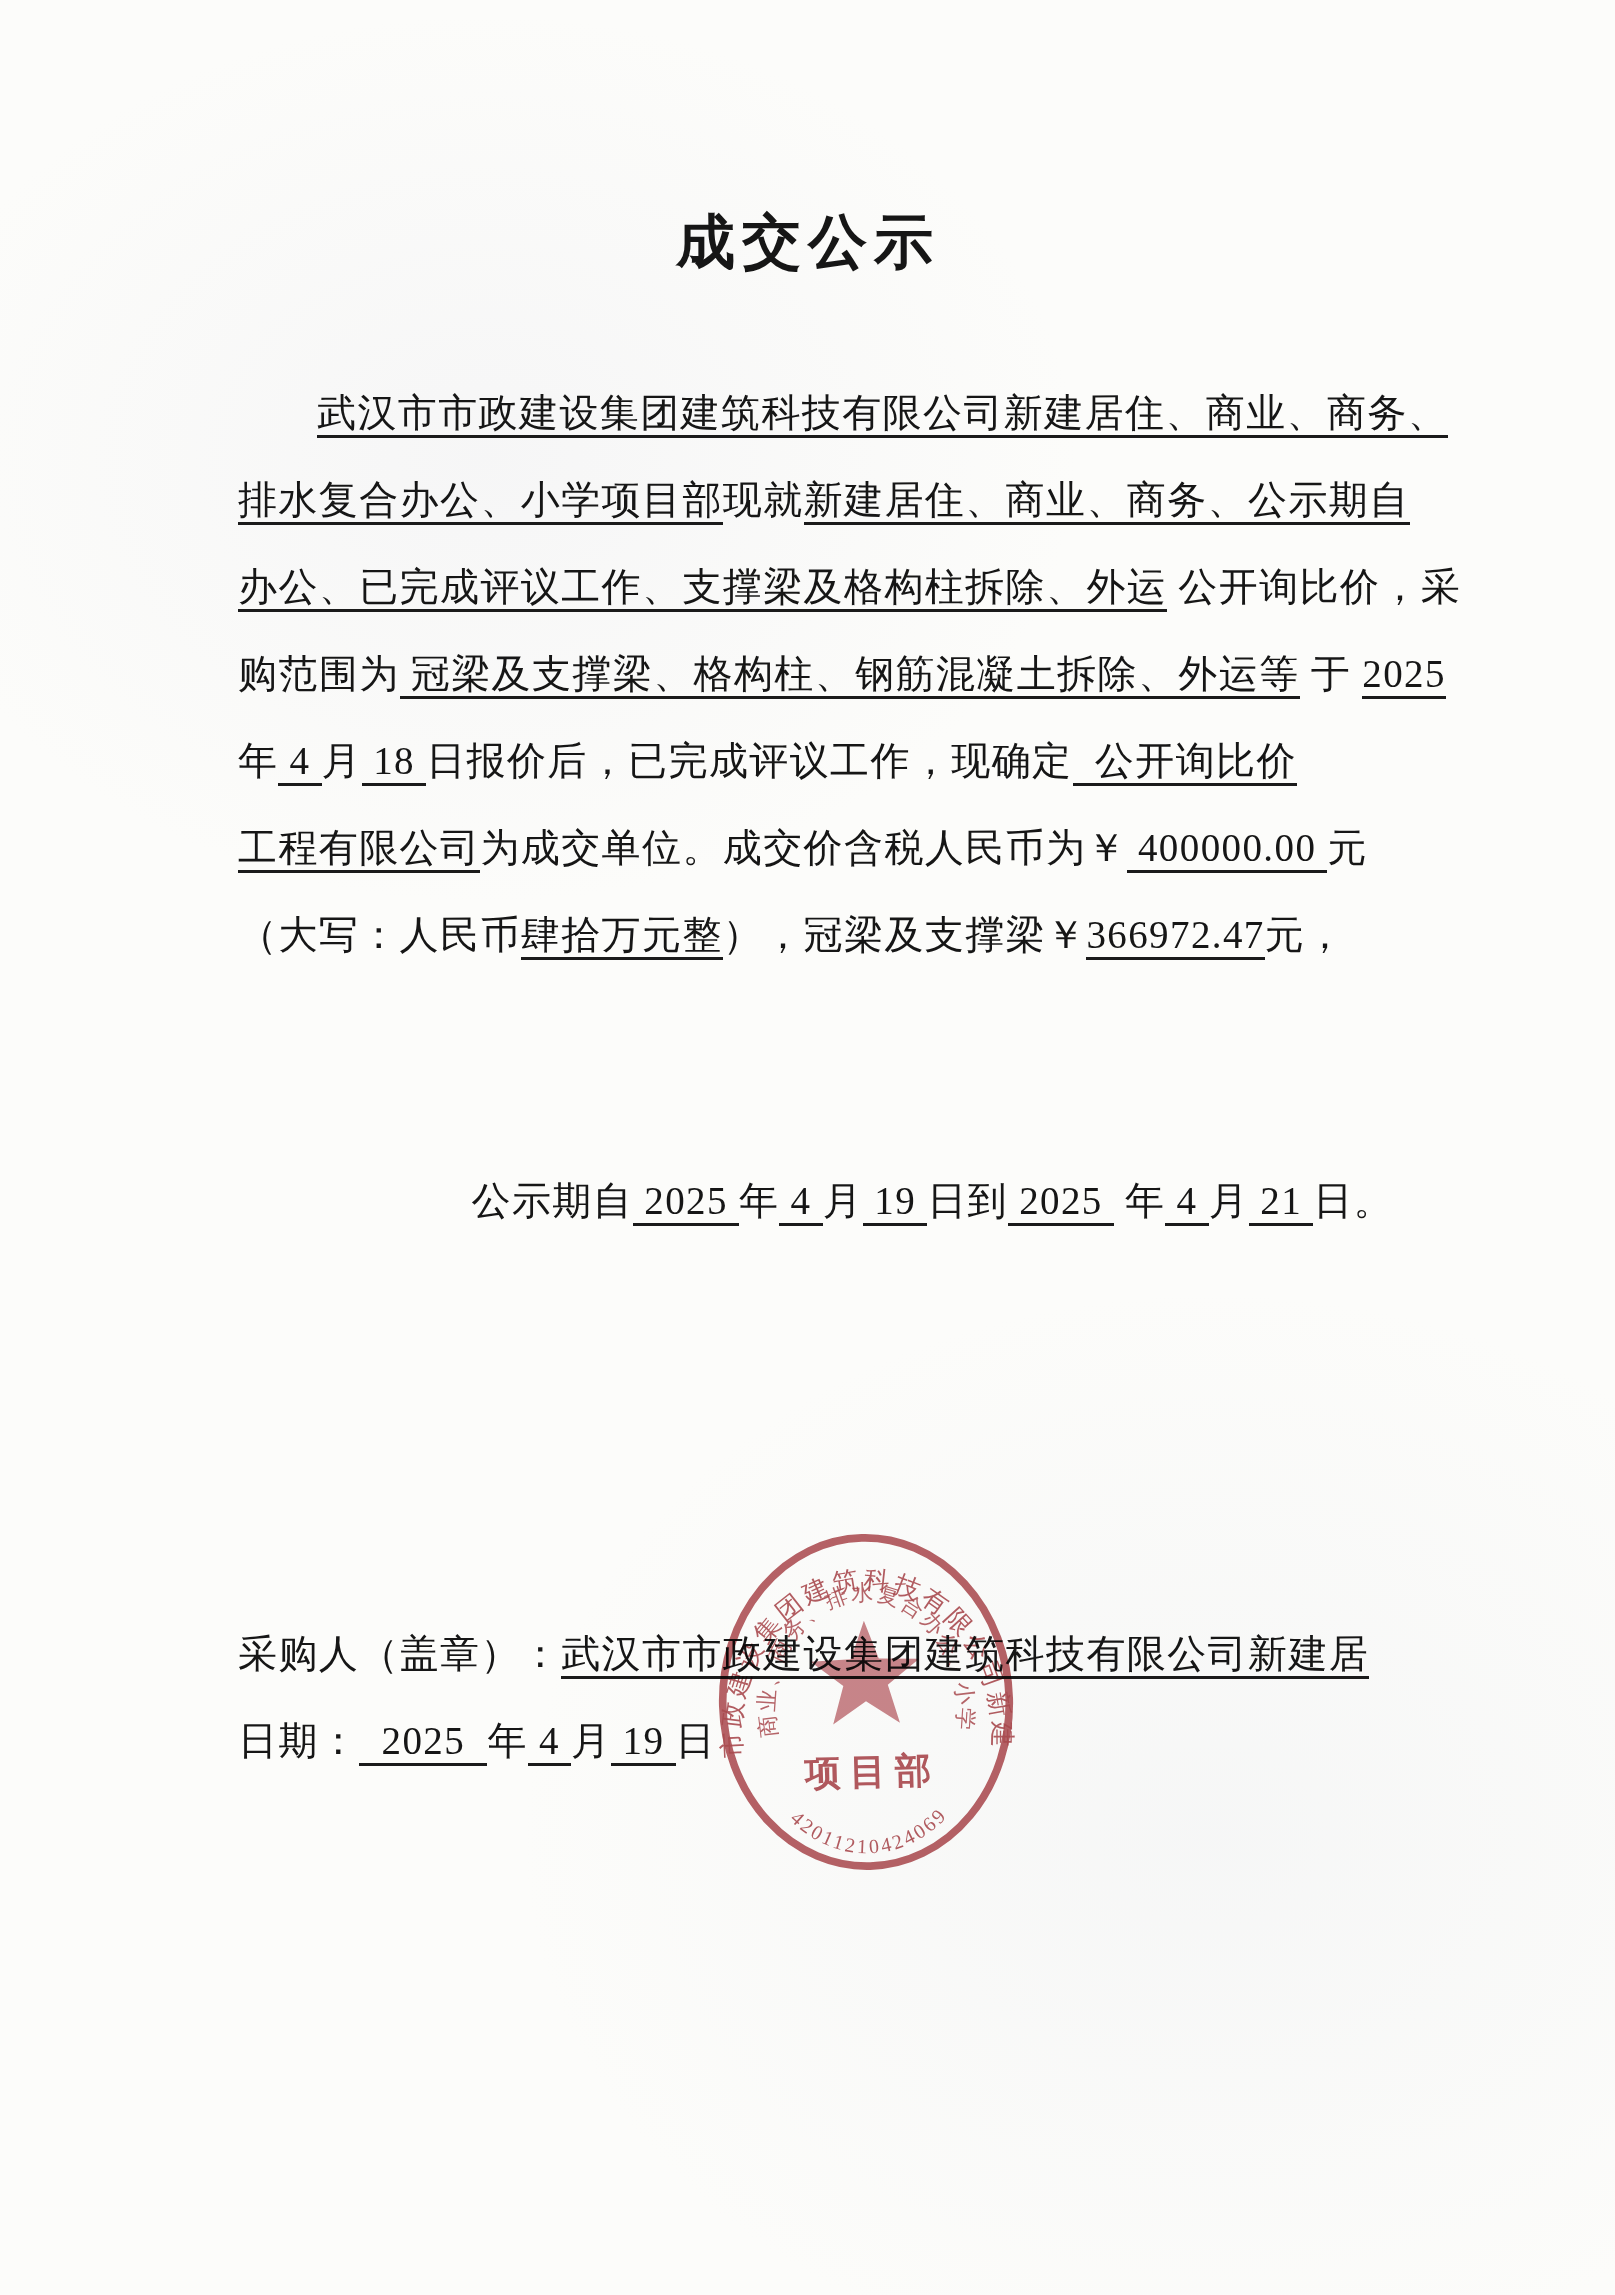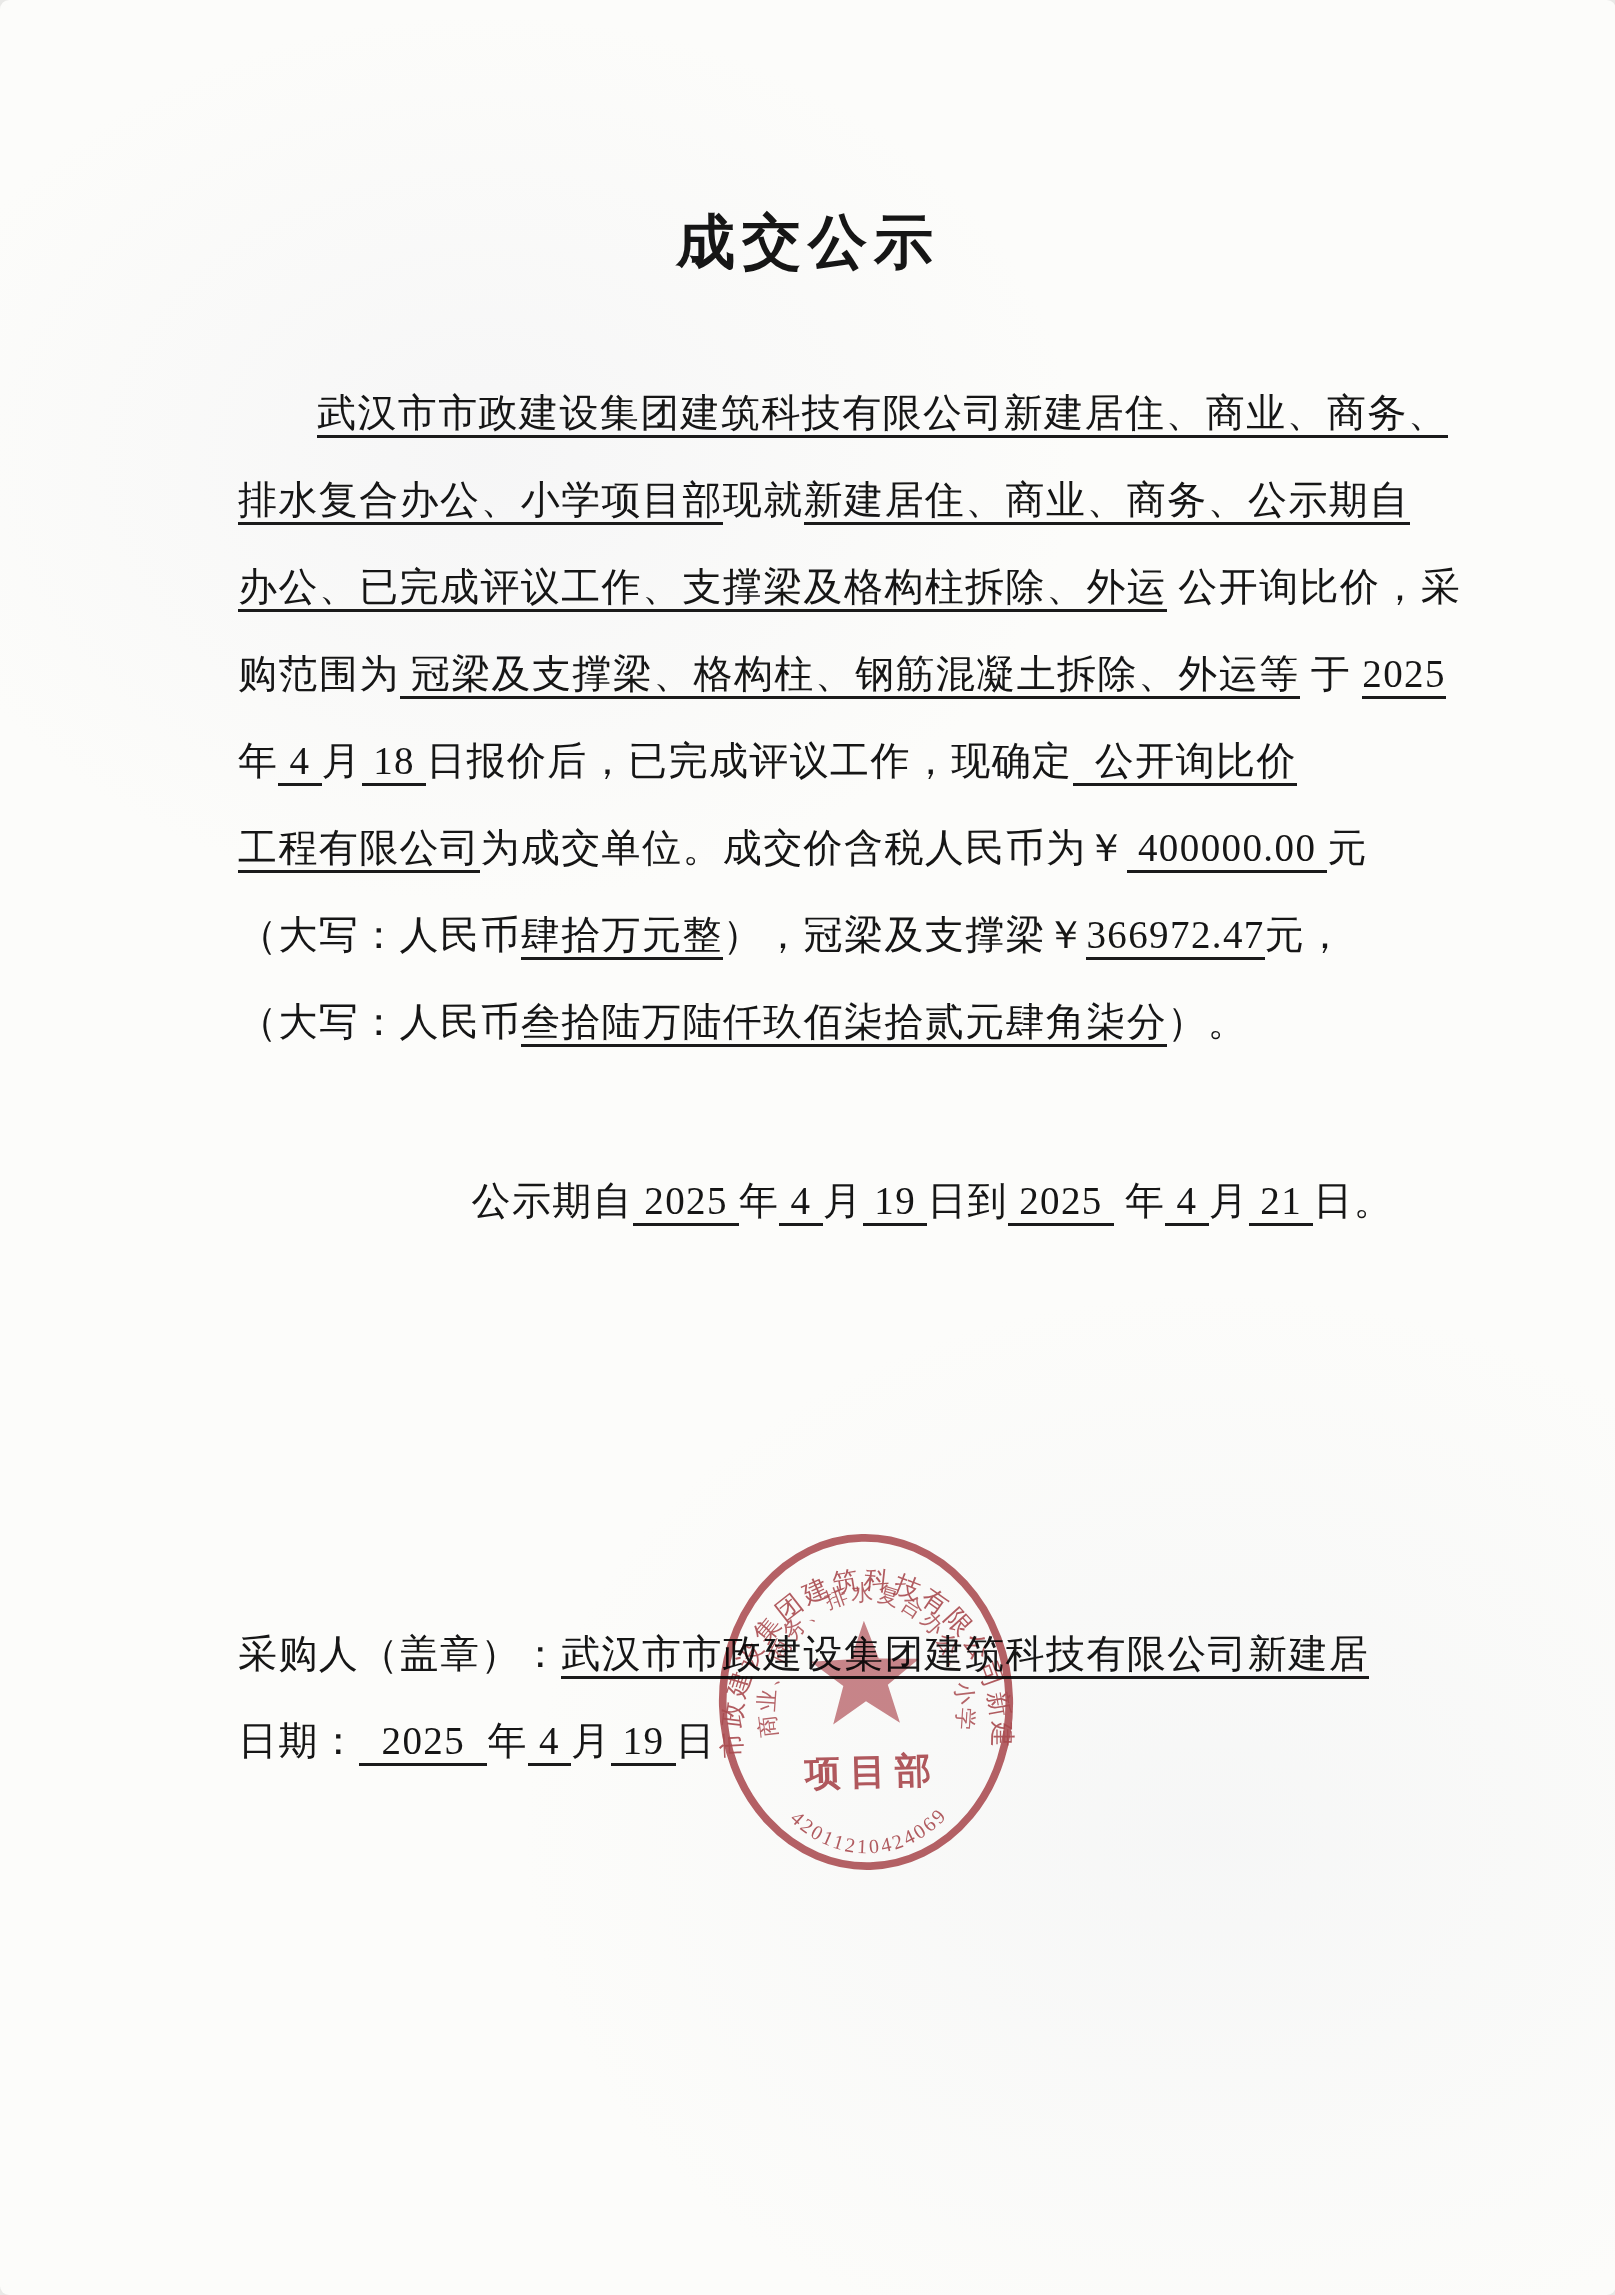--- a/index.html
+++ b/index.html
@@ -10,21 +10,20 @@
   }
   .page{
     position:relative;
     width:1616px;height:2295px;
     background:#fcfcfa;
     background-image:
       radial-gradient(ellipse 846px 635px at 30% 20%, rgba(235,235,240,.35), rgba(0,0,0,0) 70%),
       radial-gradient(ellipse 987px 776px at 75% 80%, rgba(232,234,238,.30), rgba(0,0,0,0) 70%);
     overflow:hidden;
     color:#161616;
-    border-radius:9px;
   }
   .doc-title{
     position:absolute;
     left:0;right:0;top:203px;
     text-align:center;
     font-size:59px;
     font-weight:bold;
     letter-spacing:7px;
     white-space:pre;
   }
@@ -69,21 +68,20 @@
   <div class="doc-title">成交公示</div>
 
   <div class="para main">
     <div class="ln indent"><span class="u">武汉市市政建设集团建筑科技有限公司新建居住、商业、商务、</span></div>
     <div class="ln"><span class="u">排水复合办公、小学项目部</span><span>现就</span><span class="u">新建居住、商业、商务、公示期自</span></div>
     <div class="ln"><span class="u">办公、已完成评议工作、支撑梁及格构柱拆除、外运</span><span> 公开询比价，采</span></div>
     <div class="ln"><span>购范围为</span><span class="u"> 冠梁及支撑梁、格构柱、钢筋混凝土拆除、外运等</span><span> 于 </span><span class="u">2025</span></div>
     <div class="ln"><span>年</span><span class="u"> 4 </span><span>月</span><span class="u"> 18 </span><span>日报价后，已完成评议工作，现确定</span><span class="u">  公开询比价</span></div>
     <div class="ln"><span class="u">工程有限公司</span><span>为成交单位。成交价含税人民币为￥</span><span class="u"> 400000.00 </span><span>元</span></div>
     <div class="ln"><span>（大写：人民币</span><span class="u">肆拾万元整</span><span>），冠梁及支撑梁￥</span><span class="u">366972.47</span><span>元，</span></div>
-    <div class="ln"><span>（大写：人民币</span><span class="u">叁拾陆万陆仟玖佰柒拾贰元肆角柒分</span><span>）。</span></div>
   </div>
 
   <div class="para notice">
     <div class="ln indent2"><span>公示期自</span><span class="u"> 2025 </span><span>年</span><span class="u"> 4 </span><span>月</span><span class="u"> 19 </span><span>日到</span><span class="u"> 2025 </span><span> 年</span><span class="u"> 4 </span><span>月</span><span class="u"> 21 </span><span>日。</span></div>
   </div>
 
   <div class="para purchaser">
     <div class="ln"><span>采购人（盖章）：</span><span class="u">武汉市市政建设集团建筑科技有限公司新建居</span></div>
     <div class="ln"><span>日期：</span><span class="u">  2025  </span><span>年</span><span class="u"> 4 </span><span>月</span><span class="u"> 19 </span><span>日</span></div>
   </div>

